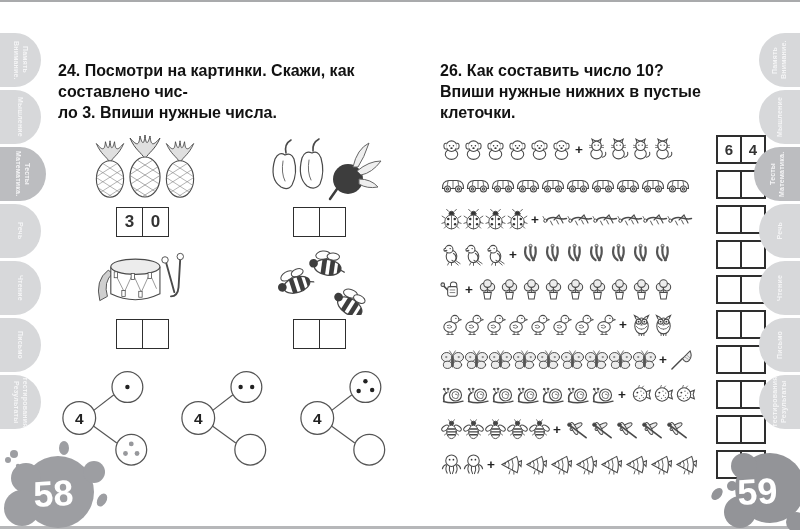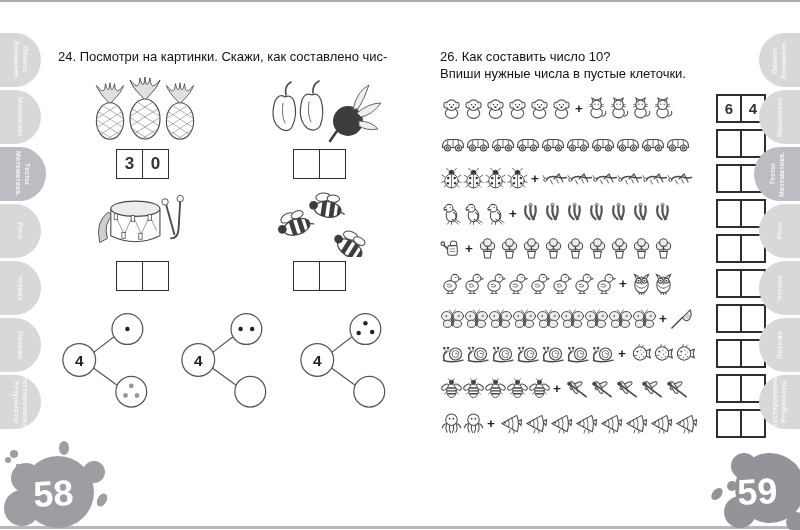--- a/index.html
+++ b/index.html
@@ -21,21 +21,21 @@
   .tab-label{
     display:block;font-size:7px;font-weight:bold;color:#f5f5f6;line-height:1.3;
     letter-spacing:.2px;text-align:center;writing-mode:vertical-lr;max-height:50px;
   }
   .rail.right .tab-label{transform:rotate(180deg);}
 
   
   .page{position:absolute;top:48px;}
   #page-left{left:58px;width:346px;}
   #page-right{left:440px;width:326px;}
-  .task-text{font-size:13px;font-weight:normal;color:#121212;line-height:1.32;}
+  .task-text{font-size:16px;font-weight:bold;color:#121212;line-height:1.32;margin-top:12px;}
 
   
   #grid24{display:grid;grid-template-columns:1fr 1fr;column-gap:8px;row-gap:6px;margin-top:8px;}
   .pic-cell{display:flex;flex-direction:column;align-items:center;}
   .pic-large{width:150px;height:72px;}
   .abox{display:flex;border:1.8px solid #2e2e2e;background:#fff;margin-top:4px;}
   .abox .cell{width:25px;height:28px;display:flex;align-items:center;justify-content:center;
     font-weight:bold;font-size:17px;color:#333;}
   .abox .cell + .cell{border-left:1.8px solid #2e2e2e;}
 
@@ -388,20 +388,21 @@
       <span class="tab-label">Письмо</span>
     </div>
     <div class="tab">
       <span class="tab-label">Результаты тестирования</span>
     </div>
   </div>
 
 <div class="page" id="page-left">
   <div class="task-text">
     <div>24. Посмотри на картинки. Скажи, как составлено чис-</div>
+    <div>ло 3. Впиши нужные числа.</div>
   </div>
   <div id="grid24">
       <div class="pic-cell">
         <svg class="pic-large">
           <use href="#p-pineapples" xlink:href="#p-pineapples"></use>
         </svg>
         <div class="abox">
           <div class="cell">3</div>
           <div class="cell">0</div>
         </div>
@@ -469,21 +470,21 @@
           <circle cx="65" cy="29" r="2.3" fill="#222"></circle>
           <circle cx="79" cy="28" r="2.3" fill="#222"></circle>
         </svg>
       </div>
   </div>
 </div>
 
 <div class="page" id="page-right">
   <div class="task-text">
     <div>26. Как составить число 10?</div>
-    <div>Впиши нужные числа в пустые клеточки.</div>
+    <div>Впиши нужные нижних в пустые клеточки.</div>
   </div>
   <div id="rows26">
       <div class="eq-row">
         <span class="grp" style="display: flex; align-items: center;">
           <svg class="ic ic-dog">
             <use href="#i-dog" xlink:href="#i-dog"></use>
           </svg>
           <svg class="ic ic-dog">
             <use href="#i-dog" xlink:href="#i-dog"></use>
           </svg>

